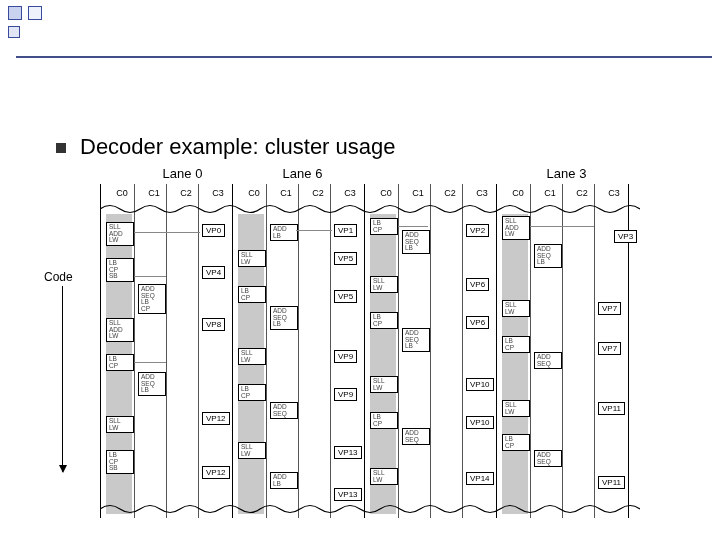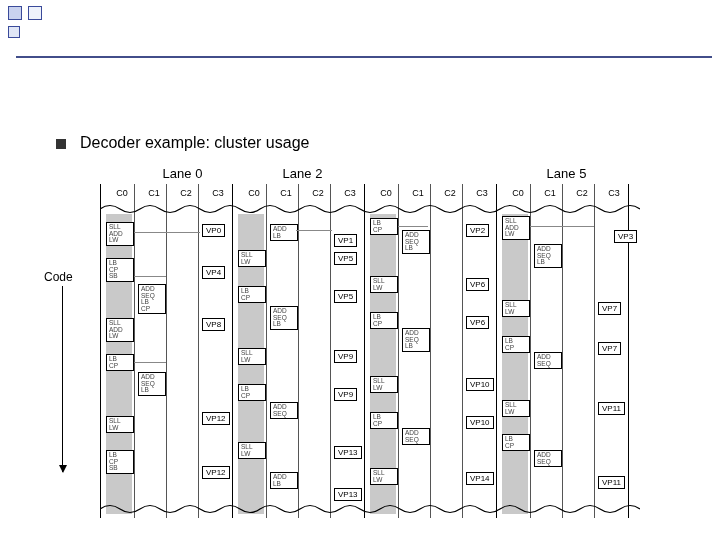--- a/index.html
+++ b/index.html
@@ -4,21 +4,21 @@
 <style>
   html,body{margin:0;padding:0;width:720px;height:540px;background:#fff;font-family:Arial,Helvetica,sans-serif;color:#000;overflow:hidden}
   .slide{position:relative;width:720px;height:540px}
   .deco{position:absolute;left:8px;top:6px}
   .deco .sq{display:inline-block;width:12px;height:12px;border:1px solid #3a4a9a;margin-right:2px;vertical-align:top}
   .deco .s1{background:#c9d2ef}
   .deco .s2{background:#eef2fb}
   .deco .s3{background:#e0e6f6;width:10px;height:10px;margin-top:2px}
   .rule{position:absolute;left:16px;right:8px;top:56px;height:0;border-top:2px solid #424e8a}
   h1{position:absolute;left:22px;top:62px;margin:0;font-size:42px;font-weight:400;letter-spacing:.5px}
-  .bullet{position:absolute;left:56px;top:134px;font-size:16px}
+  .bullet{position:absolute;left:56px;top:134px;font-size:22px}
   .bullet .bsq{display:inline-block;width:10px;height:10px;background:#333;margin-right:14px;vertical-align:middle}
   .figwrap{position:absolute;left:100px;top:166px;width:540px;height:352px;font-size:9px;font-family:Arial,sans-serif;color:#000}
   .lanehdr{position:absolute;top:0;width:125px;text-align:center;font-size:13px;font-weight:400}
   .chdr{position:absolute;top:22px;width:28px;text-align:center;font-size:9px}
   .vline{position:absolute;top:18px;bottom:0;width:0;border-left:1.5px solid #000}
   .vline2{position:absolute;top:18px;bottom:0;width:0;border-left:1px solid #555}
   .timelabel{position:absolute;left:-56px;top:104px;font-size:12px}
   .timearrow{position:absolute;left:-38px;top:120px;width:0;height:186px;border-left:1.5px solid #000}
   .timearrow:after{content:"";position:absolute;left:-4px;bottom:-1px;border-left:4px solid transparent;border-right:4px solid transparent;border-top:8px solid #000}
   .wavy{position:absolute;left:0;right:0;height:14px;}
@@ -39,22 +39,22 @@
     <span class="sq s3"></span>
   </div>
   <div class="rule"></div>
   <div class="bullet">
     <span class="bsq"></span><span>Decoder example: cluster usage</span>
   </div>
 
   <div class="figwrap">
 
     <div class="lanehdr" style="left:20px">Lane 0</div>
-    <div class="lanehdr" style="left:140px">Lane 2</div>
-    <div class="lanehdr" style="left:404px">Lane 5</div>
+    <div class="lanehdr" style="left:140px">Lane 6</div>
+    <div class="lanehdr" style="left:404px">Lane 3</div>
 
     <div class="vline" style="left:0"></div>
     <div class="vline" style="left:132px"></div>
     <div class="vline" style="left:264px"></div>
     <div class="vline" style="left:396px"></div>
     <div class="vline" style="left:528px"></div>
 
     <div class="chdr" style="left:8px">C0</div>
     <div class="chdr" style="left:40px">C1</div>
     <div class="chdr" style="left:72px">C2</div>
@@ -146,21 +146,21 @@
         <span class="ln">SLL</span>
         <span class="ln">LW</span>
       </div>
     <div class="box" style="left:6px;top:284px">
         <span class="ln">LB</span>
         <span class="ln">CP</span>
         <span class="ln">SB</span>
       </div>
     <div class="vp" style="left:102px;top:300px">VP12</div>
 
-    <div class="vp" style="left:234px;top:68px">VP1</div>
+    <div class="vp" style="left:234px;top:58px">VP1</div>
     <div class="box" style="left:170px;top:58px">
         <span class="ln">ADD</span>
         <span class="ln">LB</span>
       </div>
     <div class="conn" style="left:196px;top:64px;width:36px"></div>
     <div class="box" style="left:138px;top:84px">
         <span class="ln">SLL</span>
         <span class="ln">LW</span>
       </div>
     <div class="vp" style="left:234px;top:86px">VP5</div>

